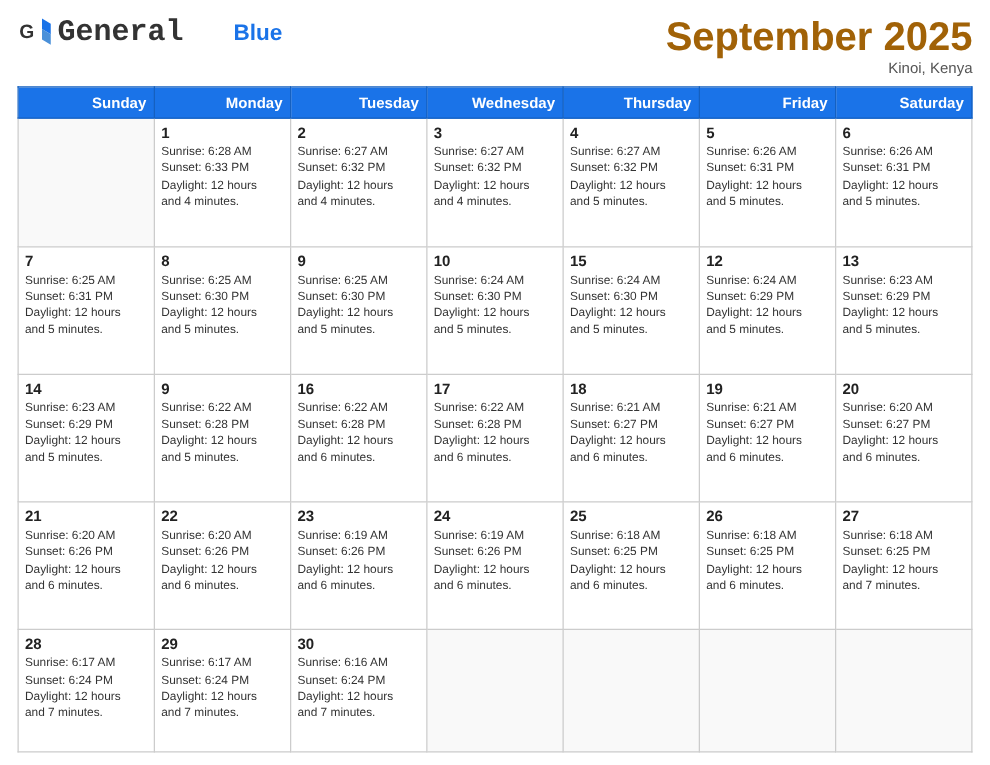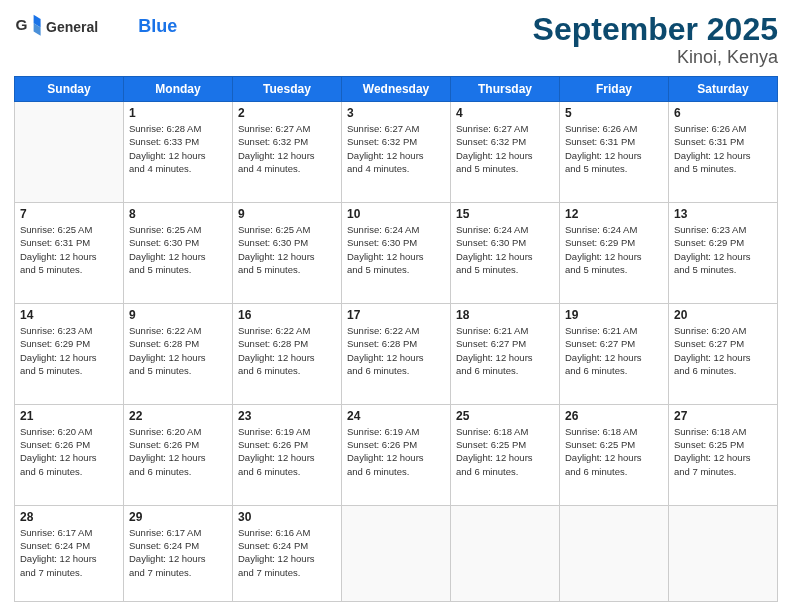--- a/index.html
+++ b/index.html
@@ -23,58 +23,59 @@
       justify-content: space-between;
       align-items: flex-start;
       margin-bottom: 8px;
     }
     .logo {
       display: flex;
       align-items: center;
       gap: 4px;
     }
     .logo-text-general {
-      font-size: 14px;
+      font-size: 24px;
       font-weight: bold;
       color: #333;
+      font-family: Liberation Mono, monospace;
     }
     .logo-text-blue {
       font-size: 18px;
       font-weight: bold;
       color: #1a73e8;
       margin-left: 40px;
     }
     .logo-icon {
       width: 28px;
       height: 28px;
     }
     .title-block {
       text-align: right;
     }
     .month-title {
       font-size: 32px;
       font-weight: bold;
-      color: #0c4a6e;
+      color: #a16207;
       line-height: 1.1;
     }
     .subtitle {
-      font-size: 18px;
+      font-size: 12px;
       color: #555;
     }
     .calendar {
       flex: 1;
       border: 1px solid #ccc;
       border-collapse: collapse;
       width: 100%;
       table-layout: fixed;
     }
     .calendar th {
       background-color: #1a73e8;
       color: #fff;
-      text-align: center;
+      text-align: right;
       padding: 5px 6px;
       font-size: 12px;
       font-weight: bold;
       border: 1px solid #1560c0;
     }
     .calendar td {
       vertical-align: top;
       border: 1px solid #ccc;
       padding: 4px 5px;
       height: 82px;

